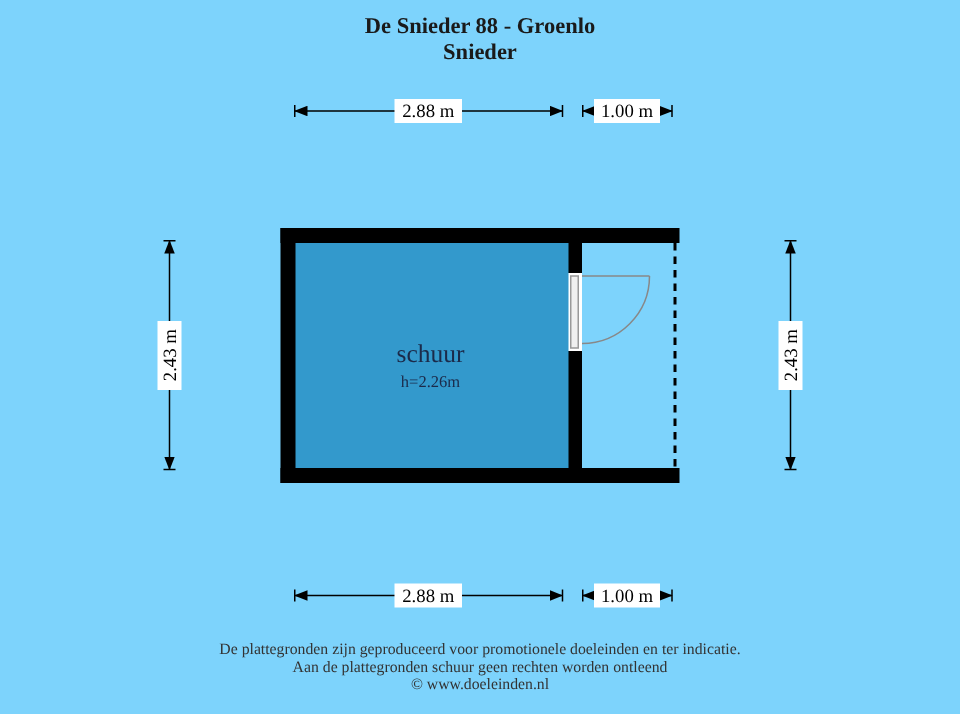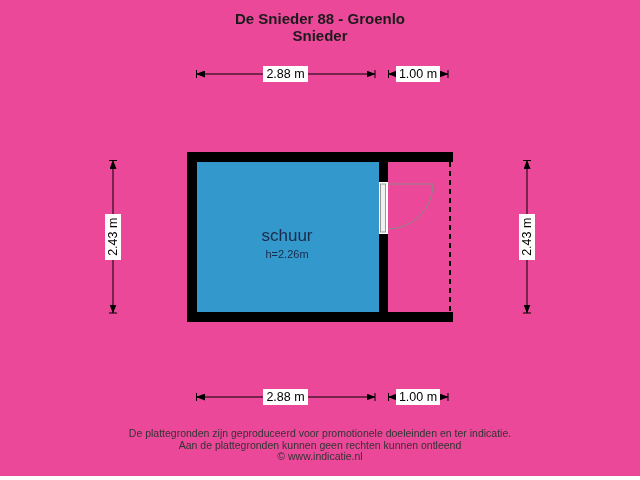--- a/index.html
+++ b/index.html
@@ -1,21 +1,21 @@
 <!DOCTYPE html>
 <html><head>
 <meta charset="utf-8">
 <style>
   html, body { margin: 0; padding: 0; background: #ffffff; }
   .page {
     position: relative;
     width: 640px;
     height: 476px;
-    background: #ec4899;
-    font-family: Liberation Sans, sans-serif;
+    background: #7dd3fc;
+    font-family: Liberation Serif, serif;
     overflow: hidden;
   }
   .title-block {
     position: absolute;
     top: 10px; left: 0; width: 640px;
     text-align: center;
     font-size: 15px;
     font-weight: bold;
     color: #1a1a1a;
     line-height: 17px;
@@ -121,17 +121,17 @@
       <line class="dim-line" x1="527" y1="160.5" x2="527" y2="313" marker-start="url(#arr)" marker-end="url(#arr)"></line>
       <line class="tick" x1="523" y1="160.5" x2="531" y2="160.5"></line>
       <line class="tick" x1="523" y1="313" x2="531" y2="313"></line>
       <rect x="519" y="214" width="16" height="46" fill="#ffffff"></rect>
       <text class="dim-text" text-anchor="middle" dominant-baseline="central" transform="rotate(-90 527 236.75)" x="527" y="236.75">2.43 m</text>
     </g>
   </svg>
 
   <div class="footer-block">
     <div>De plattegronden zijn geproduceerd voor promotionele doeleinden en ter indicatie.</div>
-    <div>Aan de plattegronden kunnen geen rechten kunnen ontleend</div>
-    <div>© www.indicatie.nl</div>
+    <div>Aan de plattegronden schuur geen rechten worden ontleend</div>
+    <div>© www.doeleinden.nl</div>
   </div>
 
 </div>
 
 </body></html>

